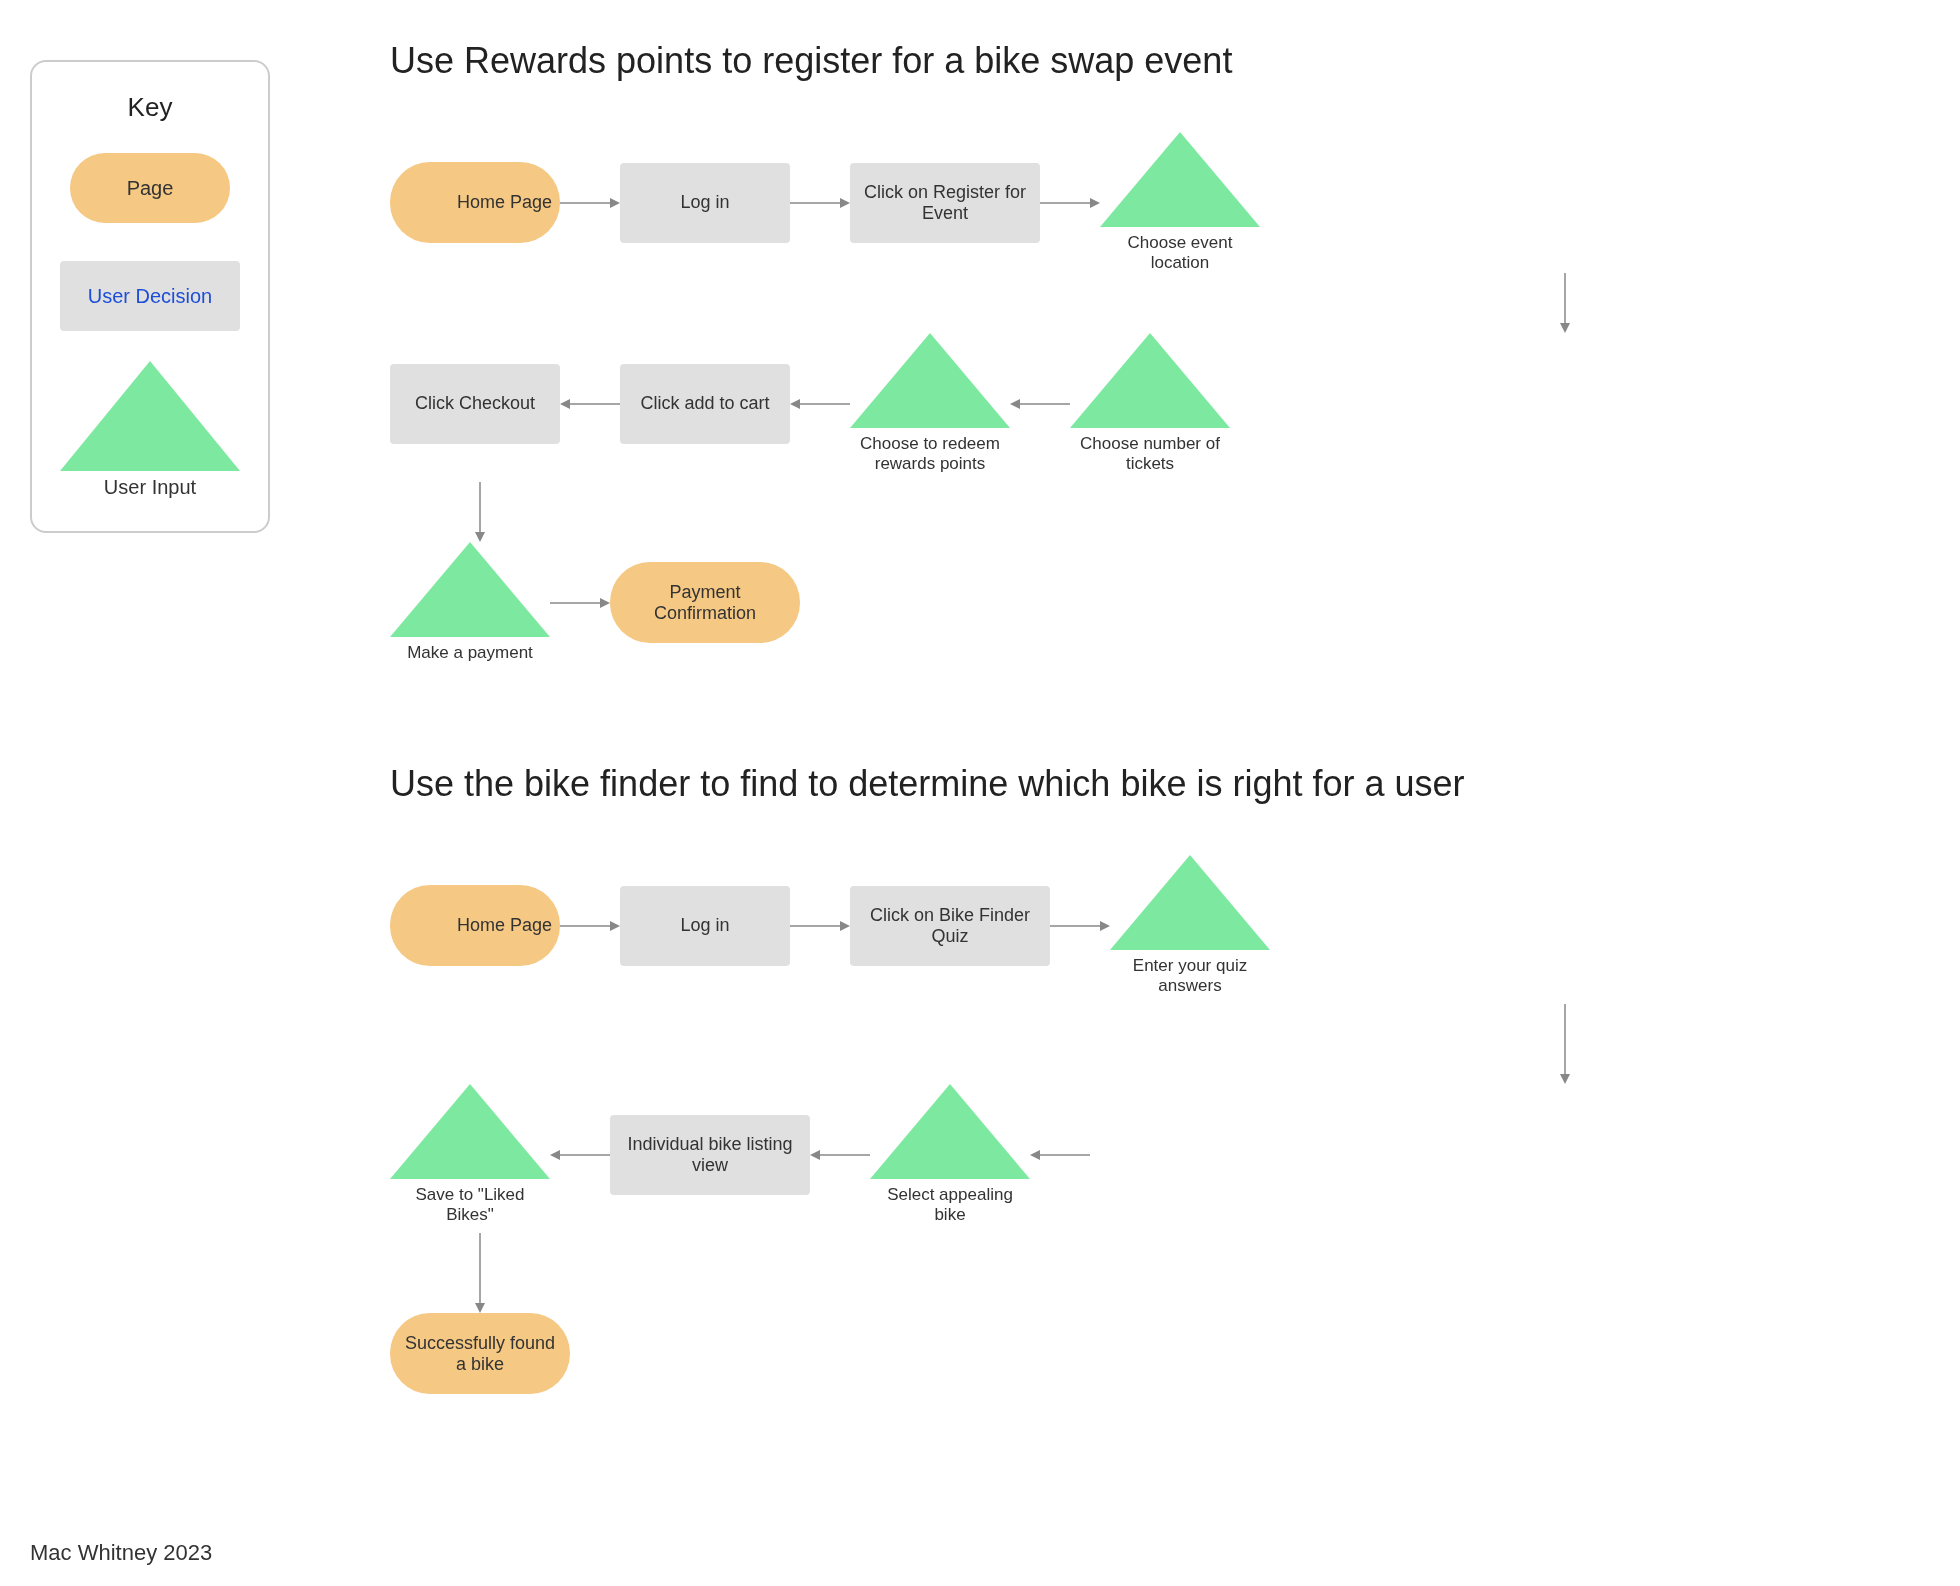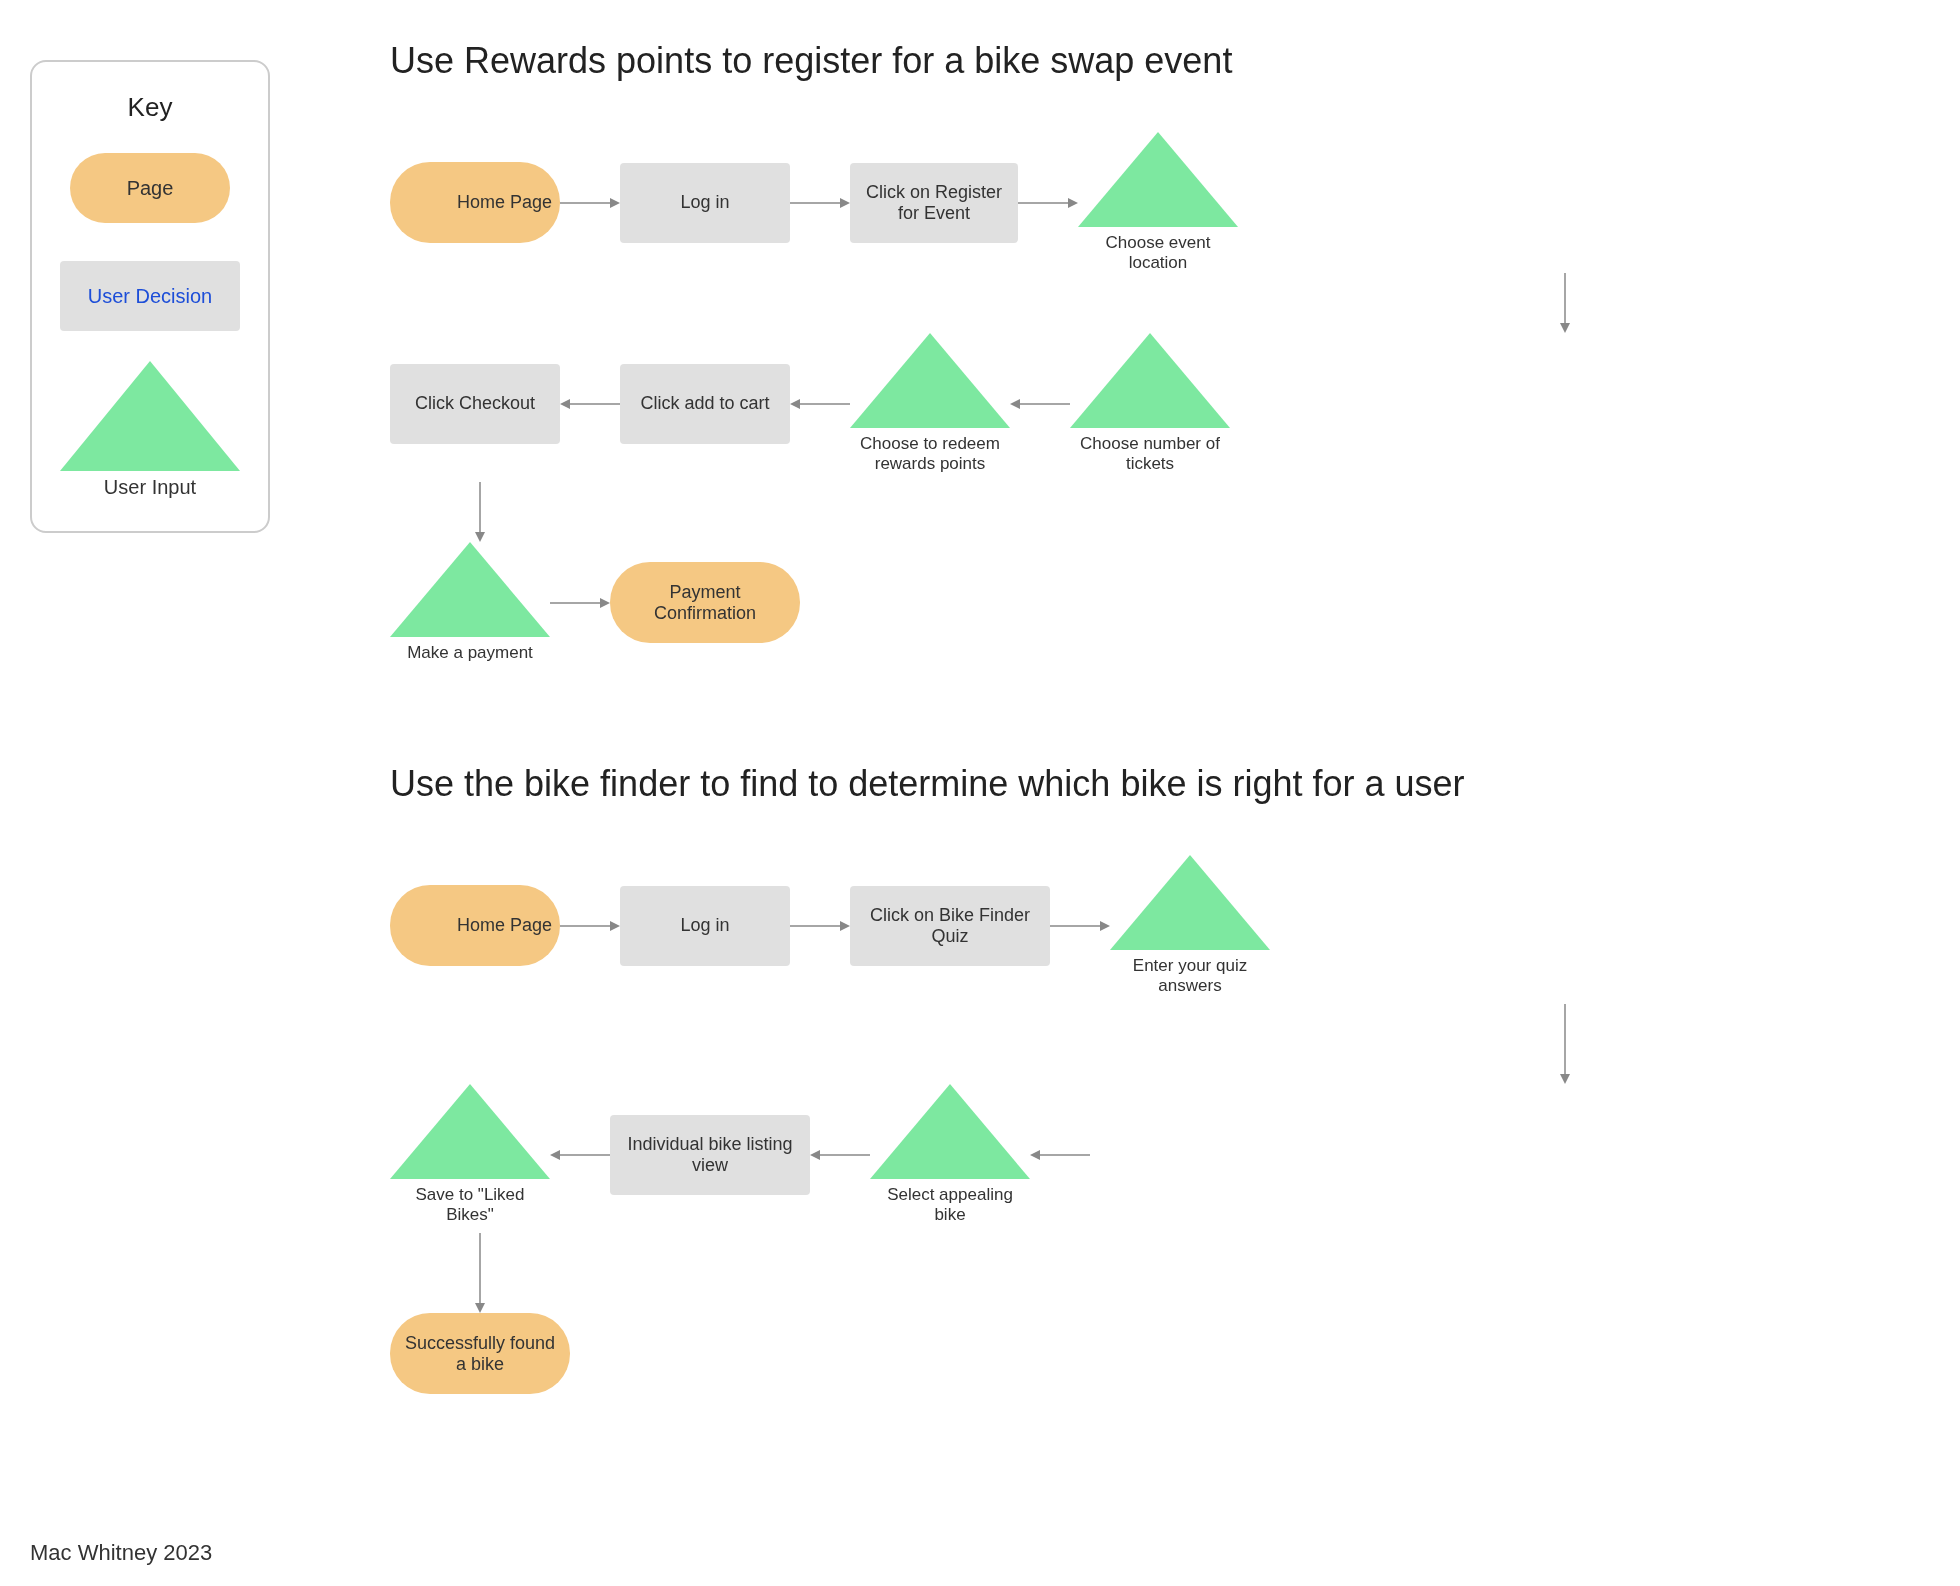--- a/index.html
+++ b/index.html
@@ -198,21 +198,21 @@
           <polygon points="50,5 60,10 50,15" fill="#888"></polygon>
         </svg>
       <div class="node-rect">
         <span>Log in</span>
       </div>
 
       <svg width="60" height="20" viewBox="0 0 60 20">
           <line x1="0" y1="10" x2="50" y2="10" stroke="#888" stroke-width="1.5"></line>
           <polygon points="50,5 60,10 50,15" fill="#888"></polygon>
         </svg>
-      <div class="node-rect" style="width:168px;">
+      <div class="node-rect" style="width:190px;">
         <span>Click on Register for Event</span>
       </div>
 
       <svg width="60" height="20" viewBox="0 0 60 20">
           <line x1="0" y1="10" x2="50" y2="10" stroke="#888" stroke-width="1.5"></line>
           <polygon points="50,5 60,10 50,15" fill="#888"></polygon>
         </svg>
 
       <div class="node-triangle-wrapper">
         <div class="node-triangle"></div>

